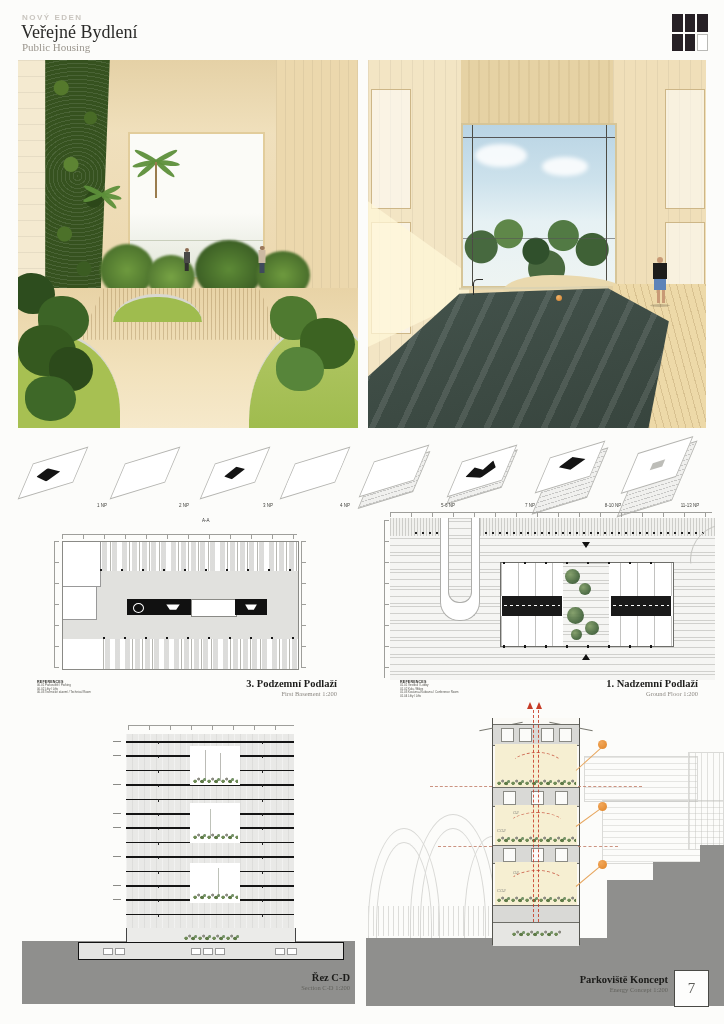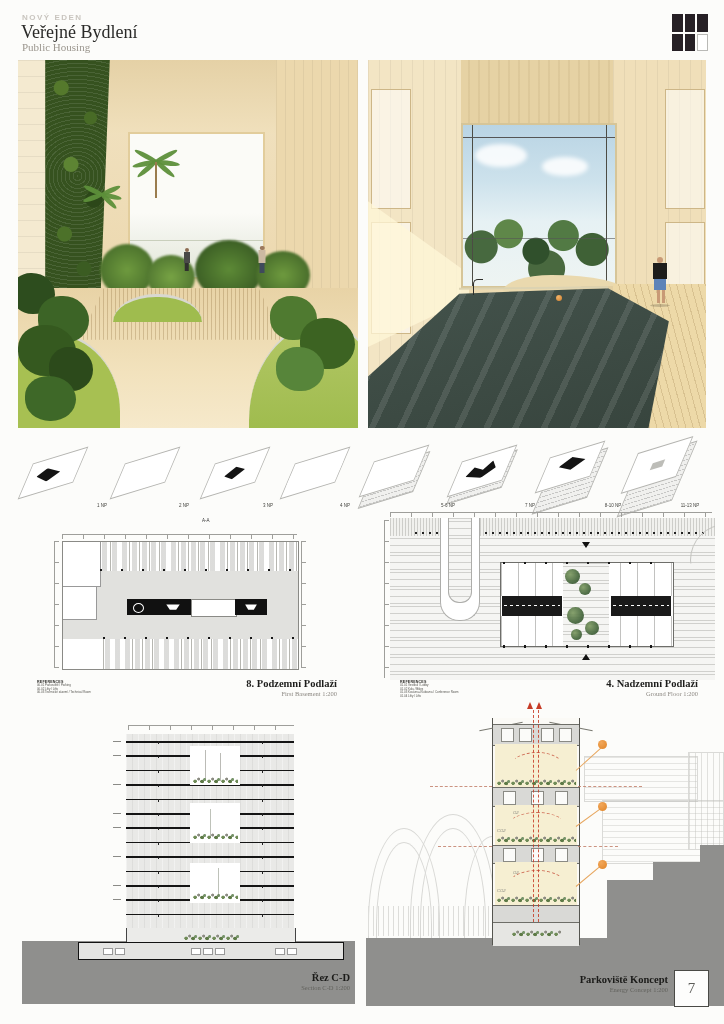--- a/index.html
+++ b/index.html
@@ -338,21 +338,21 @@
       <div class="abs stair" style="left:9px;top:4px;width:14px;height:8px;"></div>
     </div>
   </div>
   <div class="abs refs" style="left:37px;top:680px;">
     <div class="rh">REFERENCES</div>
     <div class="ri">00.01  Parkoviště / Parking</div>
     <div class="ri">00.02  Lifty / Lifts</div>
     <div class="ri">00.03  Technické zázemí / Technical Room</div>
   </div>
   <div class="abs ptitle" style="left:187px;top:678px;">
-    <div class="t">8. Podzemní Podlaží</div>
+    <div class="t">3. Podzemní Podlaží</div>
     <div class="s">First Basement 1:200</div>
   </div>
 
   <div class="abs dimrow-h" style="left:390px;top:512px;width:322px;"></div>
   <div class="abs dimrow-v" style="left:384px;top:520px;height:158px;"></div>
   <div class="abs hatch-h" style="left:390px;top:518px;width:325px;height:162px;overflow:hidden;">
     <div class="abs hatch-v" style="left:0;top:0;right:0;height:18px;background-color:#f1f1ee;"></div>
     <div class="abs" style="left:25px;top:14px;right:6px;height:2px;background:repeating-linear-gradient(90deg,#222 0 1.6px,transparent 1.6px 7px);"></div>
     <div class="abs" style="left:300px;top:6px;width:70px;height:70px;border:1px solid #c3c3bf;border-radius:50%;clip-path:polygon(0 0,55% 0,55% 55%,0 55%);"></div>
     <div class="abs" style="left:50px;top:0;width:38px;height:102px;background:#fff;border:0.8px solid #adadaa;border-top:none;border-radius:0 0 19px 19px;"></div>
@@ -379,21 +379,21 @@
     <div class="abs tri up" style="left:192px;top:136px;"></div>
   </div>
   <div class="abs refs" style="left:400px;top:680px;">
     <div class="rh">REFERENCES</div>
     <div class="ri">01.01  Vestibul / Lobby</div>
     <div class="ri">01.02  Kola / Bikes</div>
     <div class="ri">01.03  Kavárna+Klubovna / Conference Room</div>
     <div class="ri">01.04  Lifty / Lifts</div>
   </div>
   <div class="abs ptitle" style="left:548px;top:678px;">
-    <div class="t">4. Nadzemní Podlaží</div>
+    <div class="t">1. Nadzemní Podlaží</div>
     <div class="s">Ground Floor 1:200</div>
   </div>
 
   <div class="abs dimrow-h" style="left:128px;top:725px;width:166px;"></div>
   <div class="abs" style="left:113px;top:741px;width:8px;height:180px;background:repeating-linear-gradient(180deg,#8a8a86 0 .6px,transparent .6px 14.4px);"></div>
   <div class="abs gray" style="left:22px;top:941px;width:333px;height:63px;"></div>
   <div class="abs" style="left:126px;top:734px;width:168px;height:208px;background:#e9e9e7;
               background-image:repeating-linear-gradient(90deg,rgba(255,255,255,.6) 0 1px,transparent 1px 12px),repeating-linear-gradient(90deg,rgba(120,120,120,.10) 0 .6px,transparent .6px 6px);">
     <div class="abs slab" style="top:7px;"></div>
       <div class="abs slab" style="top:21.4px;"></div>

